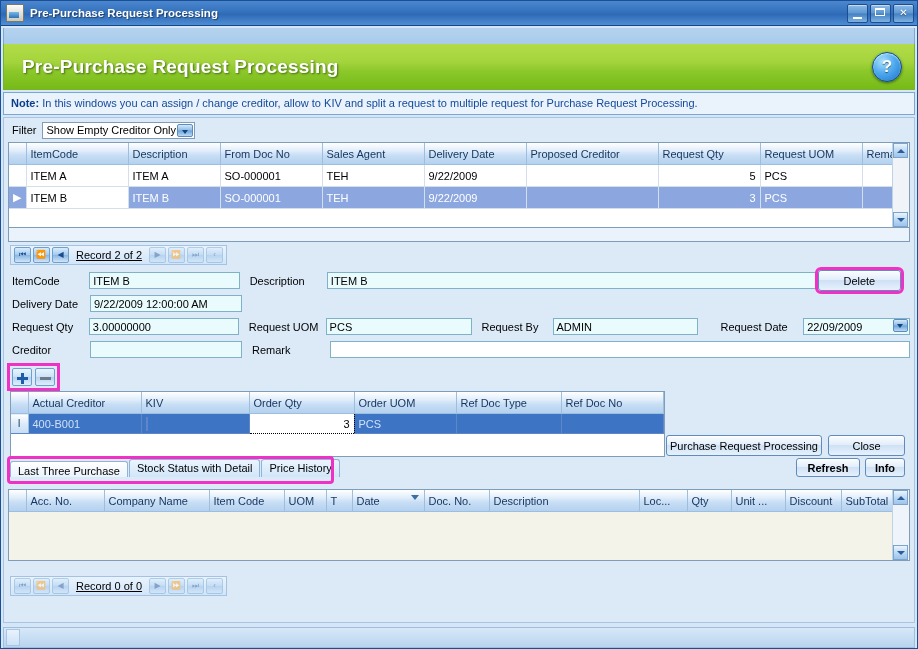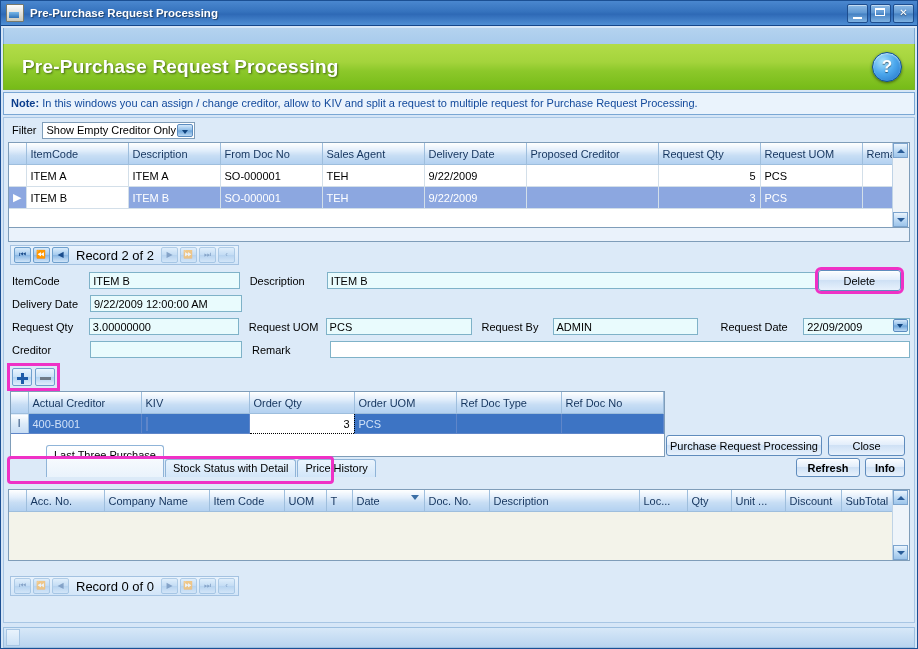--- a/index.html
+++ b/index.html
@@ -238,21 +238,21 @@
     box-sizing: border-box;
   }
   .navbtn {
     width: 17px; height: 16px; box-sizing: border-box;
     background: linear-gradient(to bottom,#d9ecfc,#a6cbee 48%,#8ab7e4 52%,#cfe4f8);
     border: 1px solid #6fa0cd; border-radius: 2px;
     position: relative; color: #1a4c8c; font-size: 8px;
     line-height: 14px; text-align: center;
   }
   .navbtn.dis { opacity: .45; }
-  .recnav .reclabel { font-size: 13px; padding: 0 5px; color: #000; white-space: nowrap; }
+  .recnav .reclabel { font-size: 11px; padding: 0 5px; color: #000; white-space: nowrap; text-decoration: underline; }
 
   
   #detail {
     flex: 0 0 auto;
     margin: 2px 4px 0 4px;
     background: #dceaf8;
     padding: 3px 0 2px 0;
     position: relative;
   }
   .frow { display: flex; align-items: center; height: 21px; margin-bottom: 2px; }
@@ -342,21 +342,21 @@
     padding-left: 6px; position: relative;
   }
   .tab {
     height: 18px; box-sizing: border-box;
     background: linear-gradient(to bottom,#eaf4fd,#d2e6f9);
     border: 1px solid #8fb4d8; border-bottom: none;
     border-radius: 3px 3px 0 0;
     font-size: 11px; padding: 0 7px; line-height: 17px;
     margin-right: 1px; color: #000;
   }
-  .tab.active { background: linear-gradient(to bottom,#ffffff,#eaf3fc); height: 32px; line-height: 19px; margin-left: 36px; }
+  .tab.active { background: linear-gradient(to bottom,#ffffff,#eaf3fc); height: 16px; line-height: 19px; }
 
   
   #bottomgridwrap { margin: 12px 4px; }
   #bottomgrid { height: 72px; background: #f3f3ea; }
   table.grid3 { border-collapse: collapse; table-layout: fixed; width: 100%; }
   table.grid3 th {
     background: linear-gradient(to bottom,#ffffff 0%,#e2eefb 35%,#c7ddf4 60%,#b3d1f0 100%);
     border-right: 1px solid #9ebedd; border-bottom: 1px solid #9ebedd;
     font-weight: normal; font-size: 11px; color: #15355e;
     text-align: left; padding: 2px 4px; height: 17px; white-space: nowrap;

